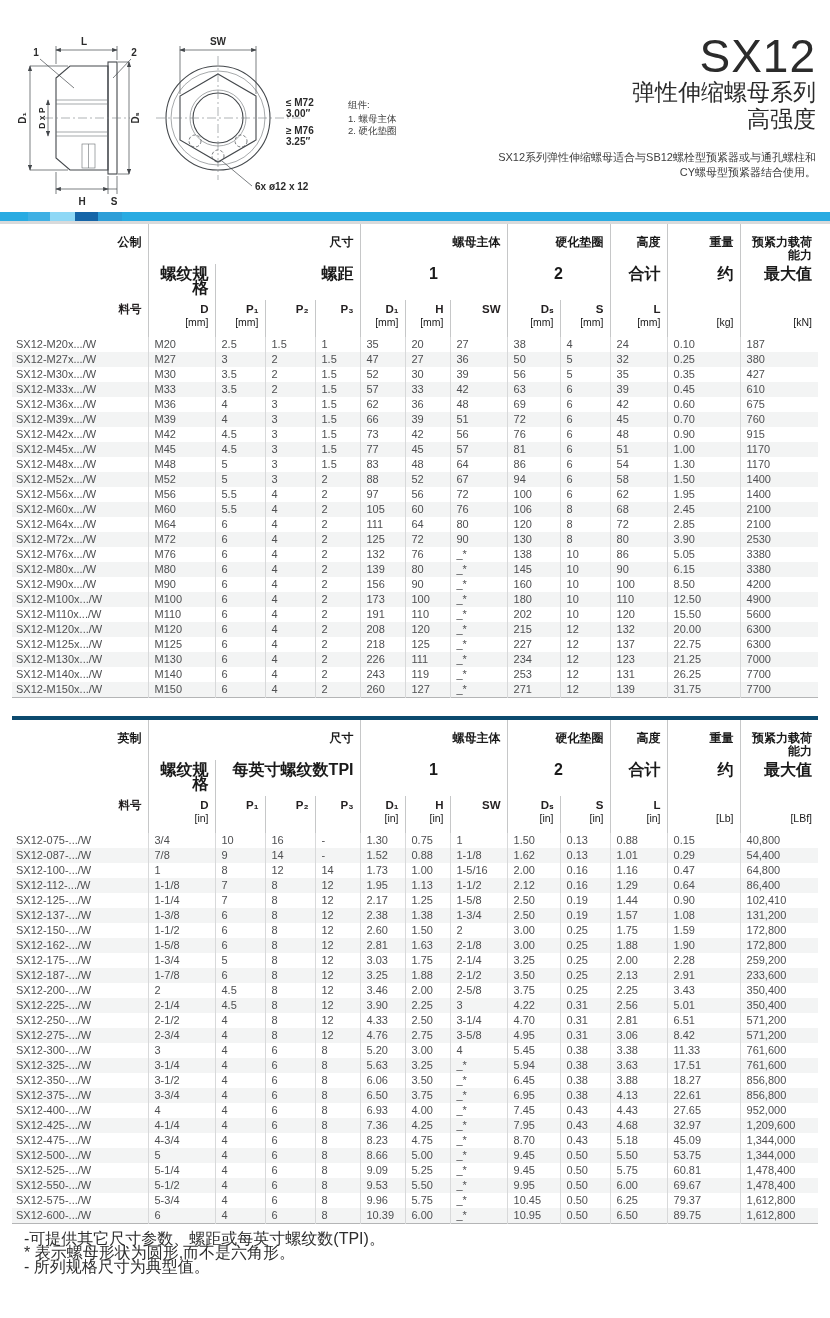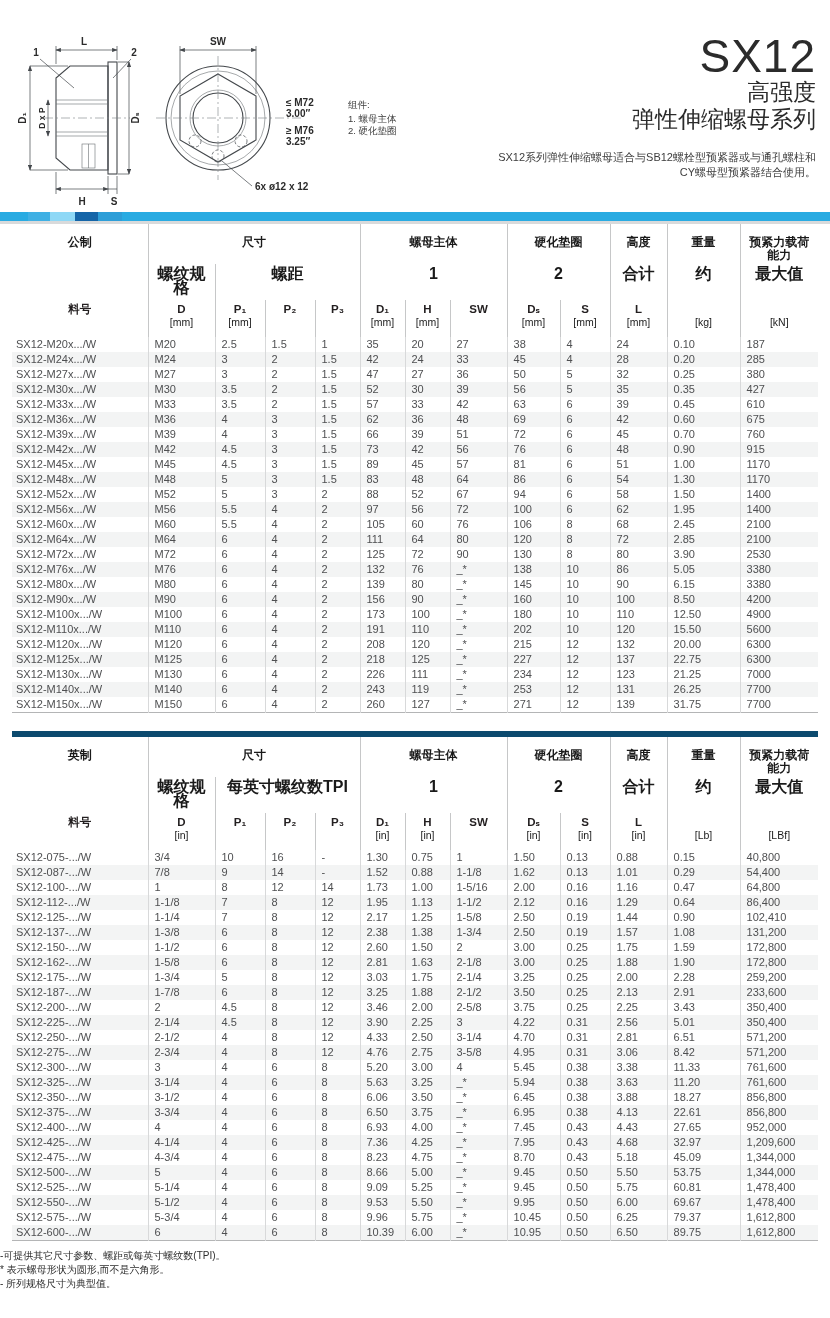--- a/index.html
+++ b/index.html
@@ -14,35 +14,35 @@
   .sub{font-size:23px;line-height:27px;color:#2b2b2b;}
   .desc{margin-top:17px;font-size:11px;line-height:15px;color:#3d3d3d;}
 
   
   .accentbar{position:relative;height:9px;background:#29abe2;}
   .accentbar .seg{position:absolute;top:0;height:100%;}
   .bar-underline{height:3px;background:#d9dadb;}
 
   
   .datatable{width:806px;margin:0 12px;border-collapse:collapse;table-layout:fixed;border-bottom:1px solid #b4b5b6;}
-  .datatable.second{margin-top:18px;border-top:6px solid #0c4a6e;}
-  th{font-weight:normal;text-align:center;vertical-align:top;}
+  .datatable.second{margin-top:18px;border-top:4px solid #0c4a6e;}
+  th{font-weight:normal;text-align:right;vertical-align:top;}
   .gh{font-size:12px;font-weight:bold;padding:12px 6px 2px;color:#1a1a1a;line-height:13px;}
   .sh{font-size:16px;font-weight:bold;padding:3px 6px 5px;color:#1a1a1a;line-height:14px;}
   .cnum{text-align:center;}
   .ch{padding:3px 6px 9px;}
   .ch .l{display:block;font-size:11.5px;font-weight:bold;line-height:13px;min-height:13px;}
   .ch .u{display:block;font-size:10.5px;font-weight:normal;line-height:12px;color:#1a1a1a;}
   .bl{border-left:1px solid #c6c7c8;}
   tbody td{font-size:11px;color:#4e4f51;padding:1px 6px;line-height:13px;white-space:nowrap;border-left:1px solid #d8d9da;}
   tbody td:first-child{border-left:none;padding-left:4px;}
   tbody tr:nth-child(even){background:#f3f4f4;}
 
   
-  .footnotes{margin:8px 0 0;font-size:10px;line-height:14px;color:#2d2d2d;}
+  .footnotes{margin:8px 24px 0;font-size:16px;line-height:14px;color:#2d2d2d;}
 
   
   .dwg-line{stroke:#44484c;stroke-width:1.1;fill:none;}
   .dwg-thin{stroke:#6a6e72;stroke-width:0.6;fill:none;}
   .dim{stroke:#44484c;stroke-width:0.7;fill:none;}
   .cl{stroke:#7b7f83;stroke-width:0.6;stroke-dasharray:9 3 2 3;fill:none;}
   .hole{stroke:#55595d;stroke-width:0.8;stroke-dasharray:3 2;fill:none;}
   .dimtext{font-size:10px;font-weight:bold;fill:#2b2b2b;}
   .legendtext{font-size:9.5px;fill:#3d3d3d;}
 </style>
@@ -142,22 +142,22 @@
         <g>
           <text class="legendtext" x="340" y="82">组件:</text>
           <text class="legendtext" x="340" y="96">1. 螺母主体</text>
           <text class="legendtext" x="340" y="108">2. 硬化垫圈</text>
         </g>
       </svg>
     </div>
 
     <div class="titleblock">
       <div class="series">SX12</div>
+      <div class="sub">弹性伸缩螺母系列</div>
       <div class="sub">高强度</div>
-      <div class="sub">弹性伸缩螺母系列</div>
       <div class="desc">
         <div>SX12系列弹性伸缩螺母适合与SB12螺栓型预紧器或与通孔螺柱和</div>
         <div>CY螺母型预紧器结合使用。</div>
       </div>
     </div>
   </div>
 
   <div class="accentbar">
     <div class="seg" style="left: 28px; width: 22px; background: rgb(63, 176, 228);"></div>
     <div class="seg" style="left: 50px; width: 25px; background: rgb(142, 216, 246);"></div>
@@ -267,35 +267,20 @@
           <td>35</td>
           <td>20</td>
           <td>27</td>
           <td>38</td>
           <td>4</td>
           <td>24</td>
           <td>0.10</td>
           <td>187</td>
         </tr>
         <tr>
-          <td>SX12-M24x.../W</td>
-          <td>M24</td>
-          <td>3</td>
-          <td>2</td>
-          <td>1.5</td>
-          <td>42</td>
-          <td>24</td>
-          <td>33</td>
-          <td>45</td>
-          <td>4</td>
-          <td>28</td>
-          <td>0.20</td>
-          <td>285</td>
-        </tr>
-        <tr>
           <td>SX12-M27x.../W</td>
           <td>M27</td>
           <td>3</td>
           <td>2</td>
           <td>1.5</td>
           <td>47</td>
           <td>27</td>
           <td>36</td>
           <td>50</td>
           <td>5</td>
@@ -377,21 +362,21 @@
           <td>48</td>
           <td>0.90</td>
           <td>915</td>
         </tr>
         <tr>
           <td>SX12-M45x.../W</td>
           <td>M45</td>
           <td>4.5</td>
           <td>3</td>
           <td>1.5</td>
-          <td>89</td>
+          <td>77</td>
           <td>45</td>
           <td>57</td>
           <td>81</td>
           <td>6</td>
           <td>51</td>
           <td>1.00</td>
           <td>1170</td>
         </tr>
         <tr>
           <td>SX12-M48x.../W</td>
@@ -958,21 +943,21 @@
           <td>3-1/4</td>
           <td>4</td>
           <td>6</td>
           <td>8</td>
           <td>5.63</td>
           <td>3.25</td>
           <td>_*</td>
           <td>5.94</td>
           <td>0.38</td>
           <td>3.63</td>
-          <td>11.20</td>
+          <td>17.51</td>
           <td>761,600</td>
         </tr>
         <tr>
           <td>SX12-350-.../W</td>
           <td>3-1/2</td>
           <td>4</td>
           <td>6</td>
           <td>8</td>
           <td>6.06</td>
           <td>3.50</td>

